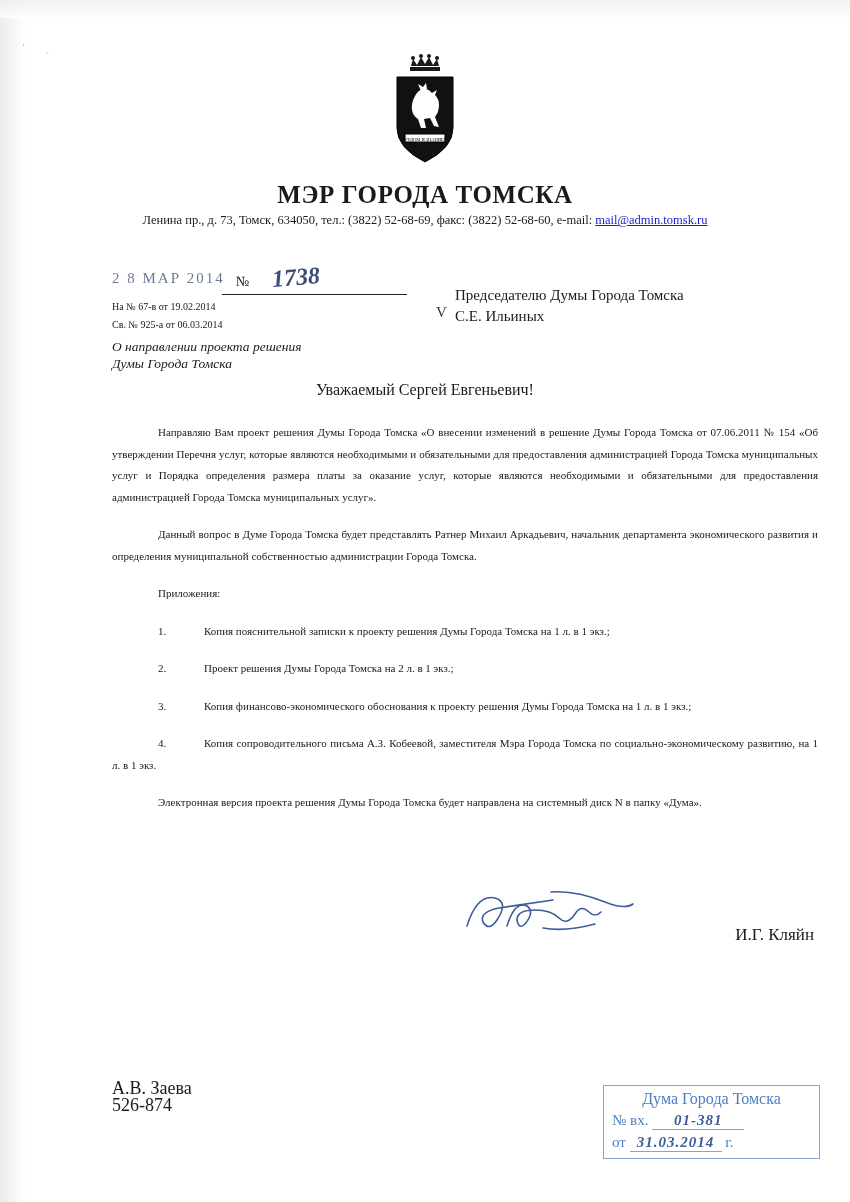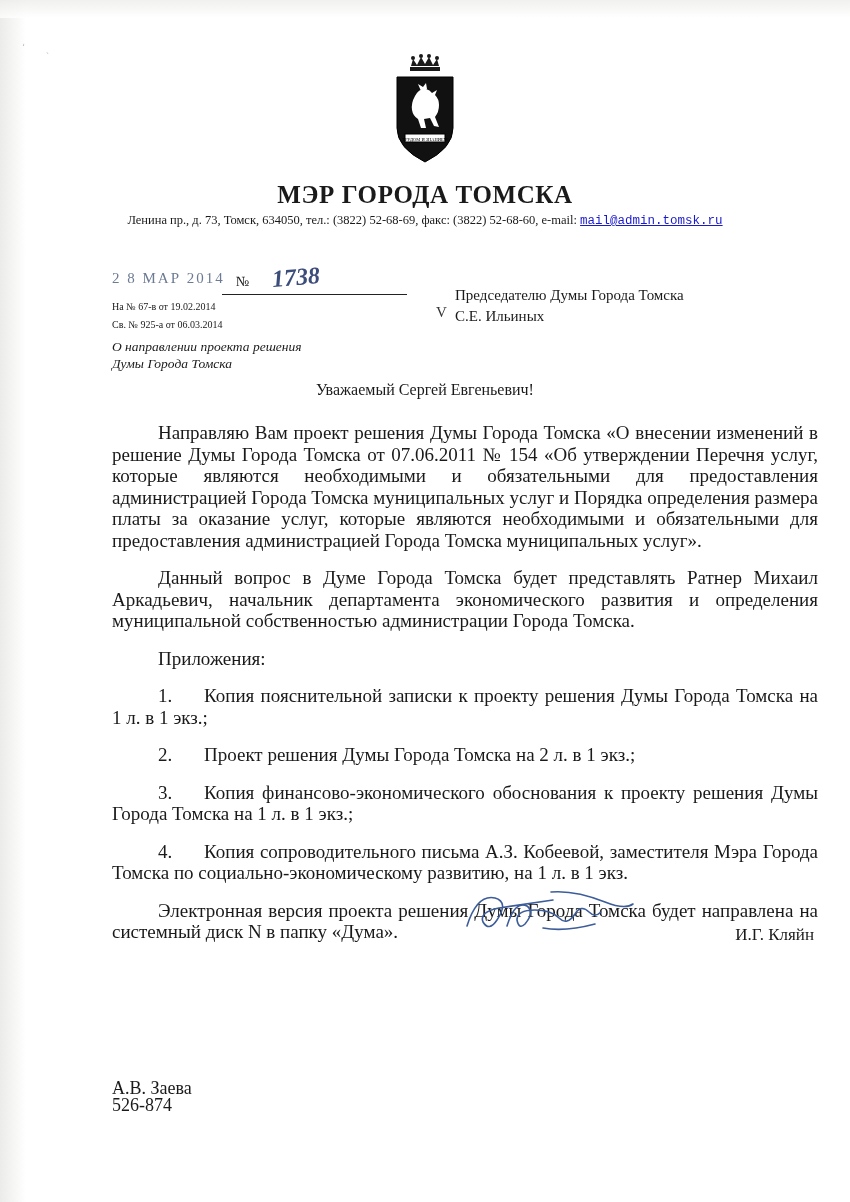--- a/index.html
+++ b/index.html
@@ -68,21 +68,20 @@
   .org-contacts {
     position: absolute;
     top: 213px;
     left: 0; right: 0;
     text-align: center;
     font-size: 12.5px;
   }
   .org-contacts .mail {
     color: #1a1acc;
     text-decoration: underline;
-    font-family: Liberation Mono, monospace;
   }
   .org-codes {
     position: absolute;
     top: 233px;
     left: 0; right: 0;
     text-align: center;
     font-size: 12.5px;
   }
 
   
@@ -164,21 +163,21 @@
     left: 0; right: 0;
     top: 381px;
     text-align: center;
     font-size: 16px;
   }
   .body {
     position: absolute;
     left: 112px;
     top: 422px;
     width: 706px;
-    font-size: 19px;
+    font-size: 11px;
     line-height: 21.5px;
     text-align: justify;
   }
   .body p {
     margin: 0 0 16px 0;
     text-indent: 46px;
   }
   .attach-head {
     text-indent: 46px;
     margin: 0 0 1px 0;
@@ -347,14 +346,26 @@
     </svg>
   </div>
 
   <div class="signature-name">И.Г. Кляйн</div>
 
   <div class="executor">
     <div>А.В. Заева</div>
     <div>526-874</div>
   </div>
 
+  <div class="in-stamp">
+    <div class="ln l1">Дума Города Томска</div>
+    <div class="ln l2">
+      <span>№ вх.</span>
+      <span class="und hw">01-381</span>
+    </div>
+    <div class="ln l3">
+      <span>от</span>
+      <span class="und hw">31.03.2014</span>
+      <span>г.</span>
+    </div>
+  </div>
 
 </div>
 
 </body></html>

